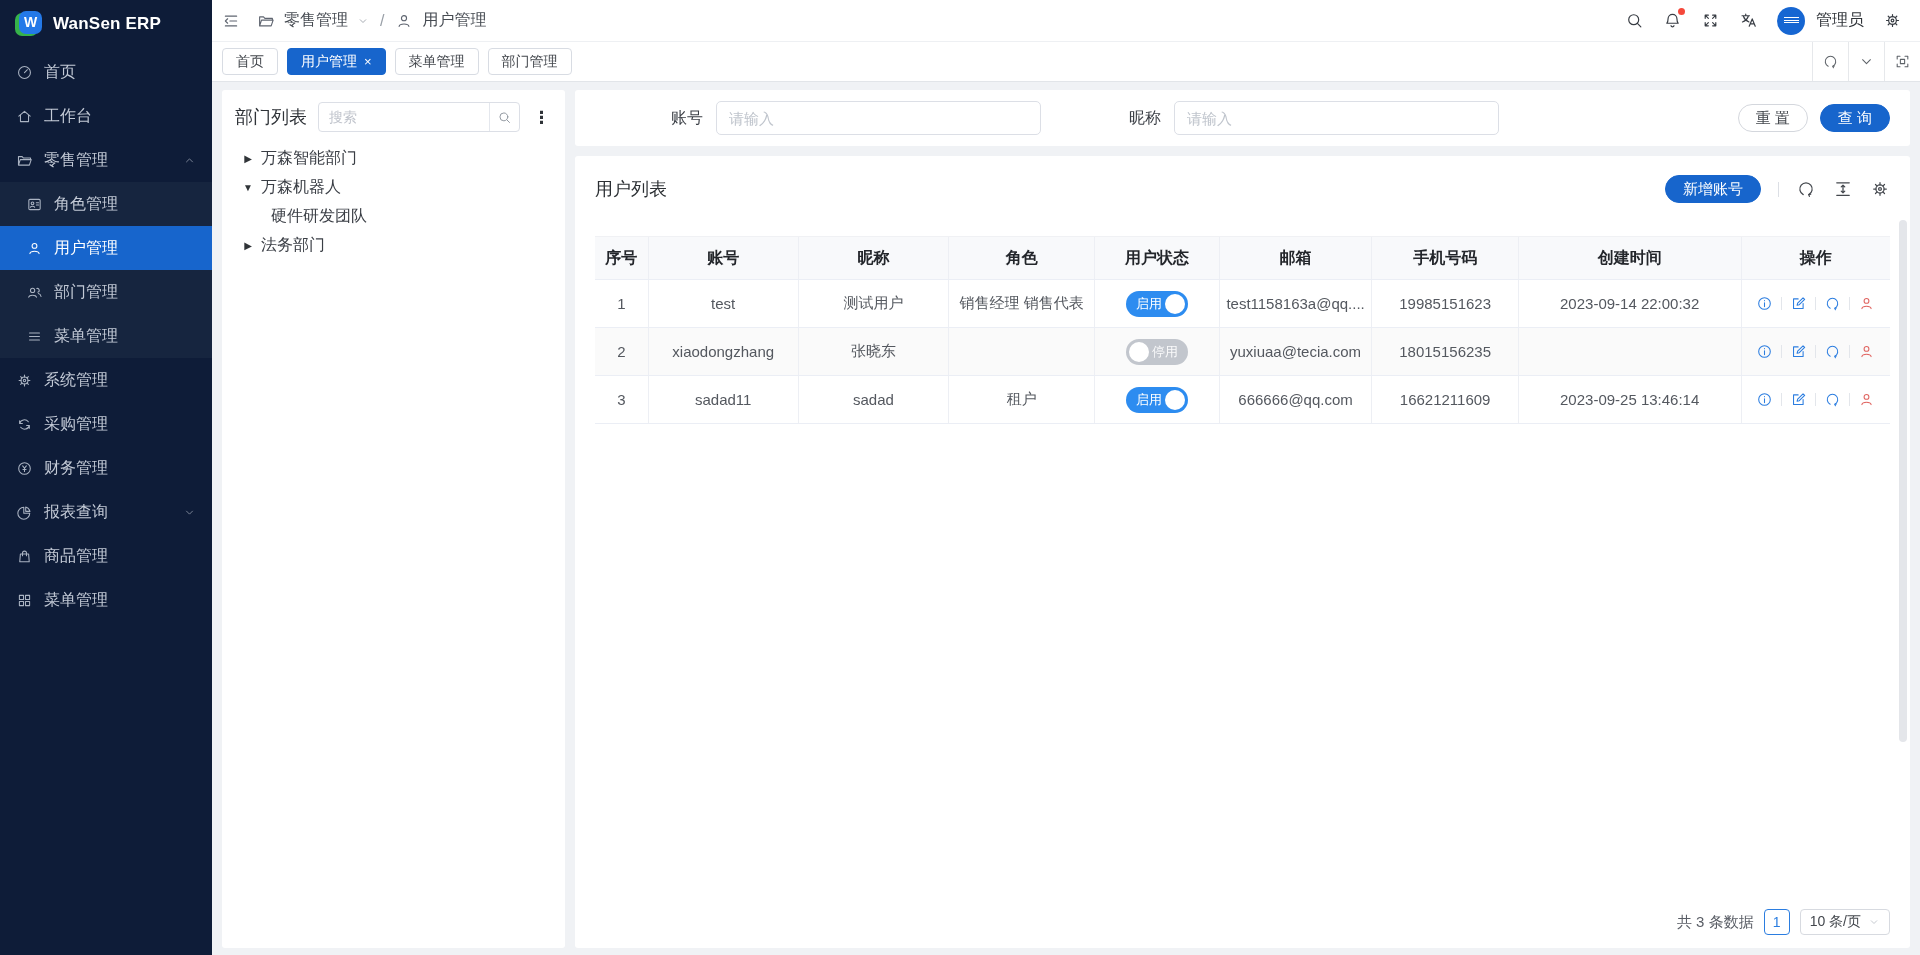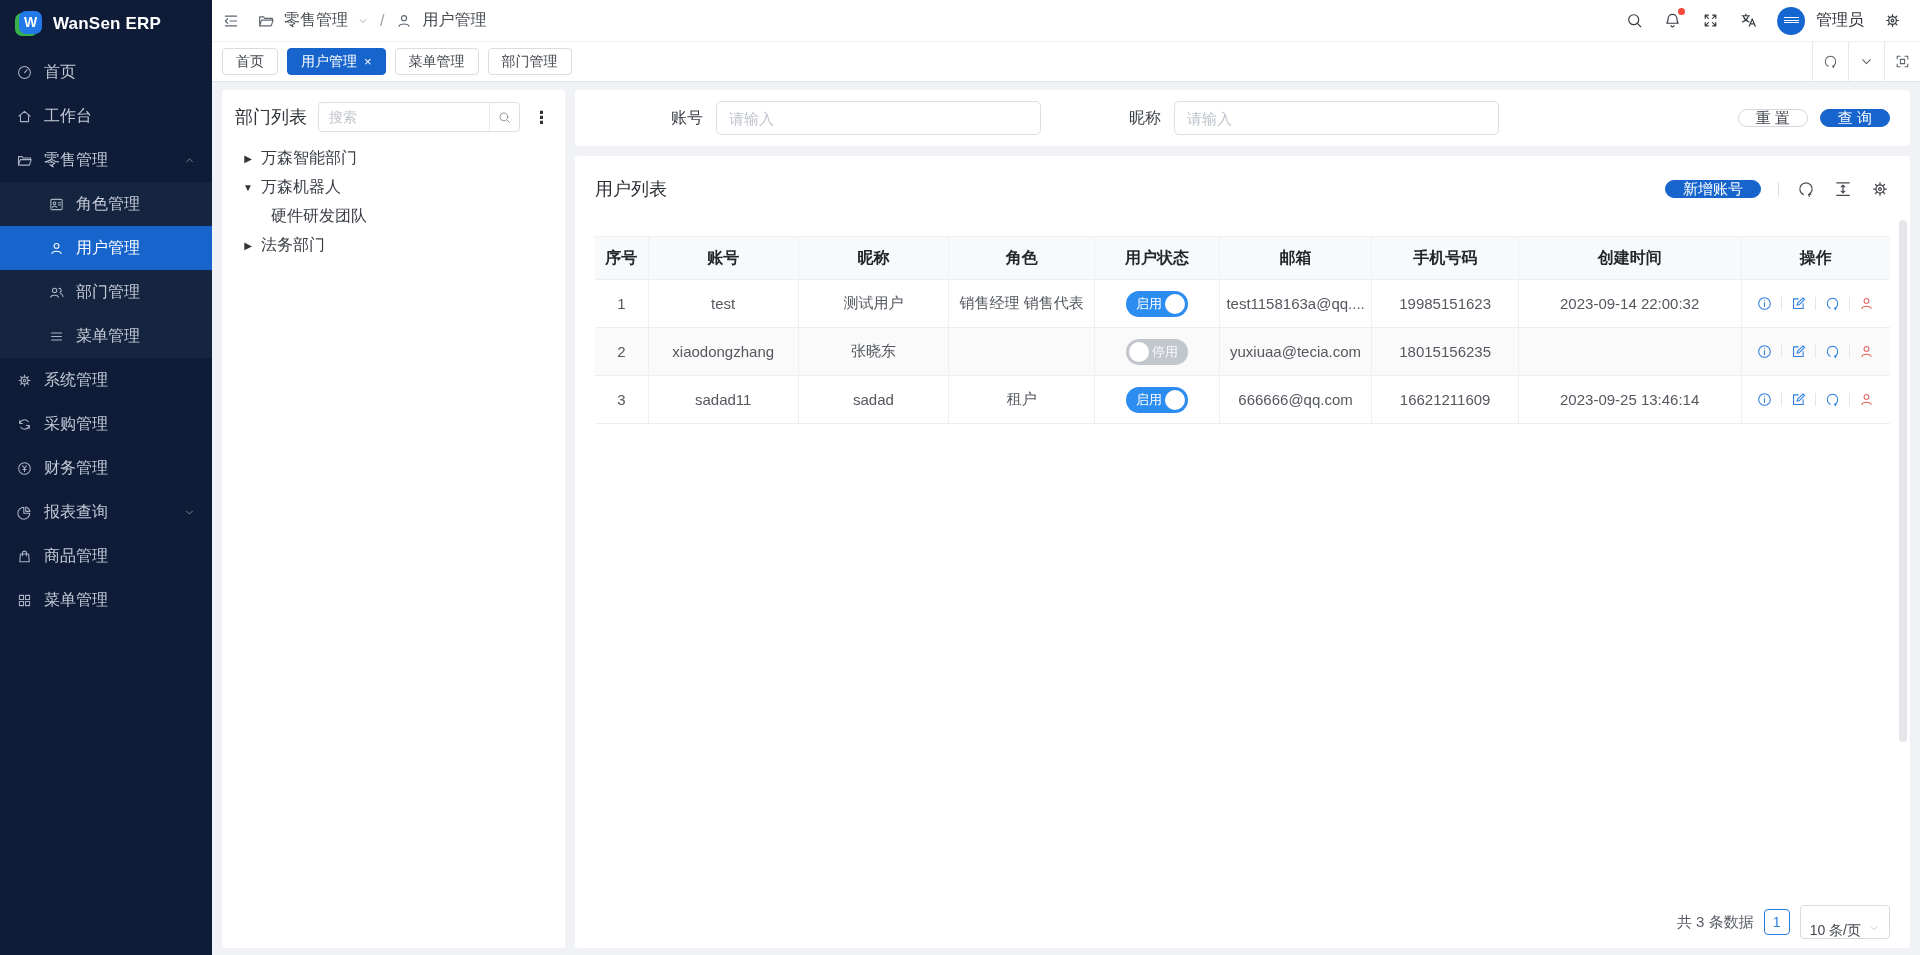--- a/index.html
+++ b/index.html
@@ -18,21 +18,21 @@
   .logo-mark { width:27px; height:27px; position:relative; }
   .logo-green { position:absolute; left:0; top:2px; width:23px; height:23px; border-radius:7px; background:#35bife; background:#36b34a; }
   .logo-blue { position:absolute; left:4px; top:0; width:23px; height:23px; border-radius:7px; background:#2479e8;
     display:flex; align-items:center; justify-content:center; color:#fff; font-weight:bold; font-size:14px; }
   .logo-text { color:#fff; font-weight:bold; font-size:17px; letter-spacing:.2px; }
   .nav { flex:1; overflow:hidden; padding-top:2px; }
   .nav-item { height:44px; display:flex; align-items:center; gap:11px; padding:0 16px; font-size:16px; color:#c3cad6; cursor:pointer; }
   .nav-item svg { width:17px; height:17px; flex-shrink:0; color:#aab3c2; }
   .nav-item .chev { margin-left:auto; width:13px; height:13px; color:#8f98a8; }
   .submenu { background:#16253f; }
-  .submenu .nav-item { padding-left:48px;text-align:right; }
+  .submenu .nav-item { padding-left:26px;text-align:right; }
   .nav-item.active { background:#1765cc; color:#fff; }
   .nav-item.active svg { color:#fff; }
 
   
   .main { flex:1; display:flex; flex-direction:column; min-width:0; }
 
   .topbar { height:41px; background:#fff; display:flex; align-items:center; padding:0 18px 0 10px; flex-shrink:0; }
   .crumbs { display:flex; align-items:center; gap:9px; font-size:16px; color:#464b52; }
   .crumbs svg { width:18px; height:18px; color:#5f6570; }
   .crumbs .small-chev { width:12px; height:12px; color:#8a9099; }
@@ -79,21 +79,21 @@
   .right-col { flex:1; display:flex; flex-direction:column; gap:10px; min-width:0; }
   .filter-card { background:#fff; border-radius:3px; height:56px; flex-shrink:0; display:flex; align-items:center; padding:0 20px; }
   .filter-field { display:flex; align-items:center; gap:13px; }
   .filter-field.first { margin-left:76px; }
   .filter-field.second { margin-left:88px; }
   .filter-label { font-size:16px; color:#3a3e45; }
   .filter-input { width:325px; height:34px; border:1px solid #dcdfe6; border-radius:5px; padding:0 12px; font-size:15px; color:#333; outline:none;
     font-family:"Liberation Sans","DejaVu Sans",sans-serif; }
   .filter-input::placeholder { color:#bfc4cc; }
   .filter-buttons { margin-left:auto; display:flex; gap:12px; }
-  .btn { height:18px; border-radius:17px; font-size:15px; display:inline-flex; align-items:center; justify-content:center; cursor:pointer;
+  .btn { height:28px; border-radius:17px; font-size:15px; display:inline-flex; align-items:center; justify-content:center; cursor:pointer;
     font-family:"Liberation Sans","DejaVu Sans",sans-serif; }
   .btn-plain { padding:0 17px; background:#fff; border:1px solid #d4d7dd; color:#43474d; }
   .btn-primary { padding:0 17px; background:#1765cc; border:1px solid #1765cc; color:#fff; }
 
   .list-card { flex:1; background:#fff; border-radius:3px; padding:12px 20px 0; display:flex; flex-direction:column; min-height:0; position:relative;gap:16px; }
   .list-head { display:flex; align-items:center; height:42px; margin-bottom:10px; flex-shrink:0; }
   .list-title { font-size:18px; color:#2b2f33; }
   .list-actions { margin-left:auto; display:flex; align-items:center; gap:17px; }
   .head-divider { width:1px; height:15px; background:#dcdfe5; }
   .tool-icon { width:20px; height:20px; color:#44484e; cursor:pointer; }
@@ -116,21 +116,21 @@
 
   .ops { display:flex; align-items:center; justify-content:center; }
   .op { width:17px; height:17px; color:#2b7de0; margin:0 8px; cursor:pointer; flex-shrink:0; }
   .op.red { color:#e06460; }
   .op-sep { width:1px; height:13px; background:#e3e6eb; }
 
   .pagination { margin-top:auto; height:52px; display:flex; align-items:center; justify-content:flex-end; gap:10px;
     font-size:15px; color:#5a5e66; flex-shrink:0; }
   .page-num { min-width:26px; height:26px; padding:0 4px; border:1px solid #2b7de0; border-radius:4px; color:#2b7de0;
     display:inline-flex; align-items:center; justify-content:center; font-size:14px; background:#fff; cursor:pointer; }
-  .page-size { height:26px; border:1px solid #d7dae0; border-radius:4px; padding:16px 9px; display:inline-flex; gap:7px;
+  .page-size { height:26px; border:1px solid #d7dae0; border-radius:4px; padding:8px 9px; display:inline-flex; align-items:center; gap:7px;
     font-size:14px; color:#43474d; background:#fff; cursor:pointer; }
   .page-size svg { width:12px; height:12px; color:#b3b8c0; }
 
   .vscroll { position:absolute; top:64px; right:3px; width:8px; height:760px; }
   .vthumb { width:8px; height:522px; border-radius:4px; background:#e4e6ea; }
 </style>
 </head>
 <body>
 
 <svg width="0" height="0" style="position:absolute" aria-hidden="true">

